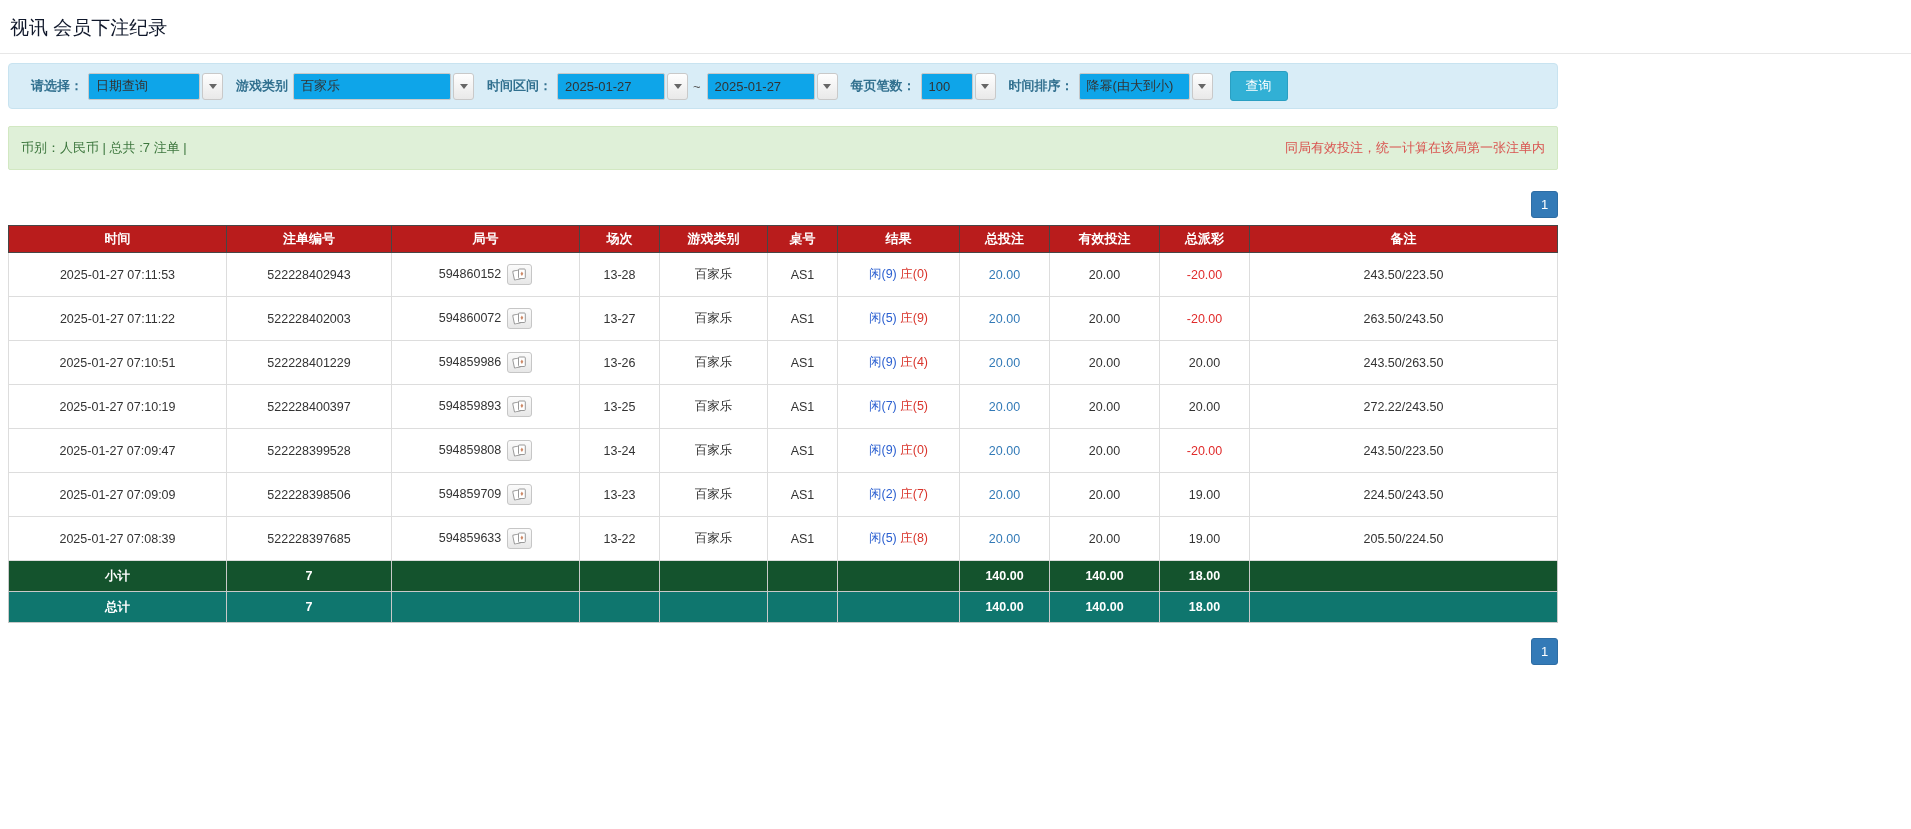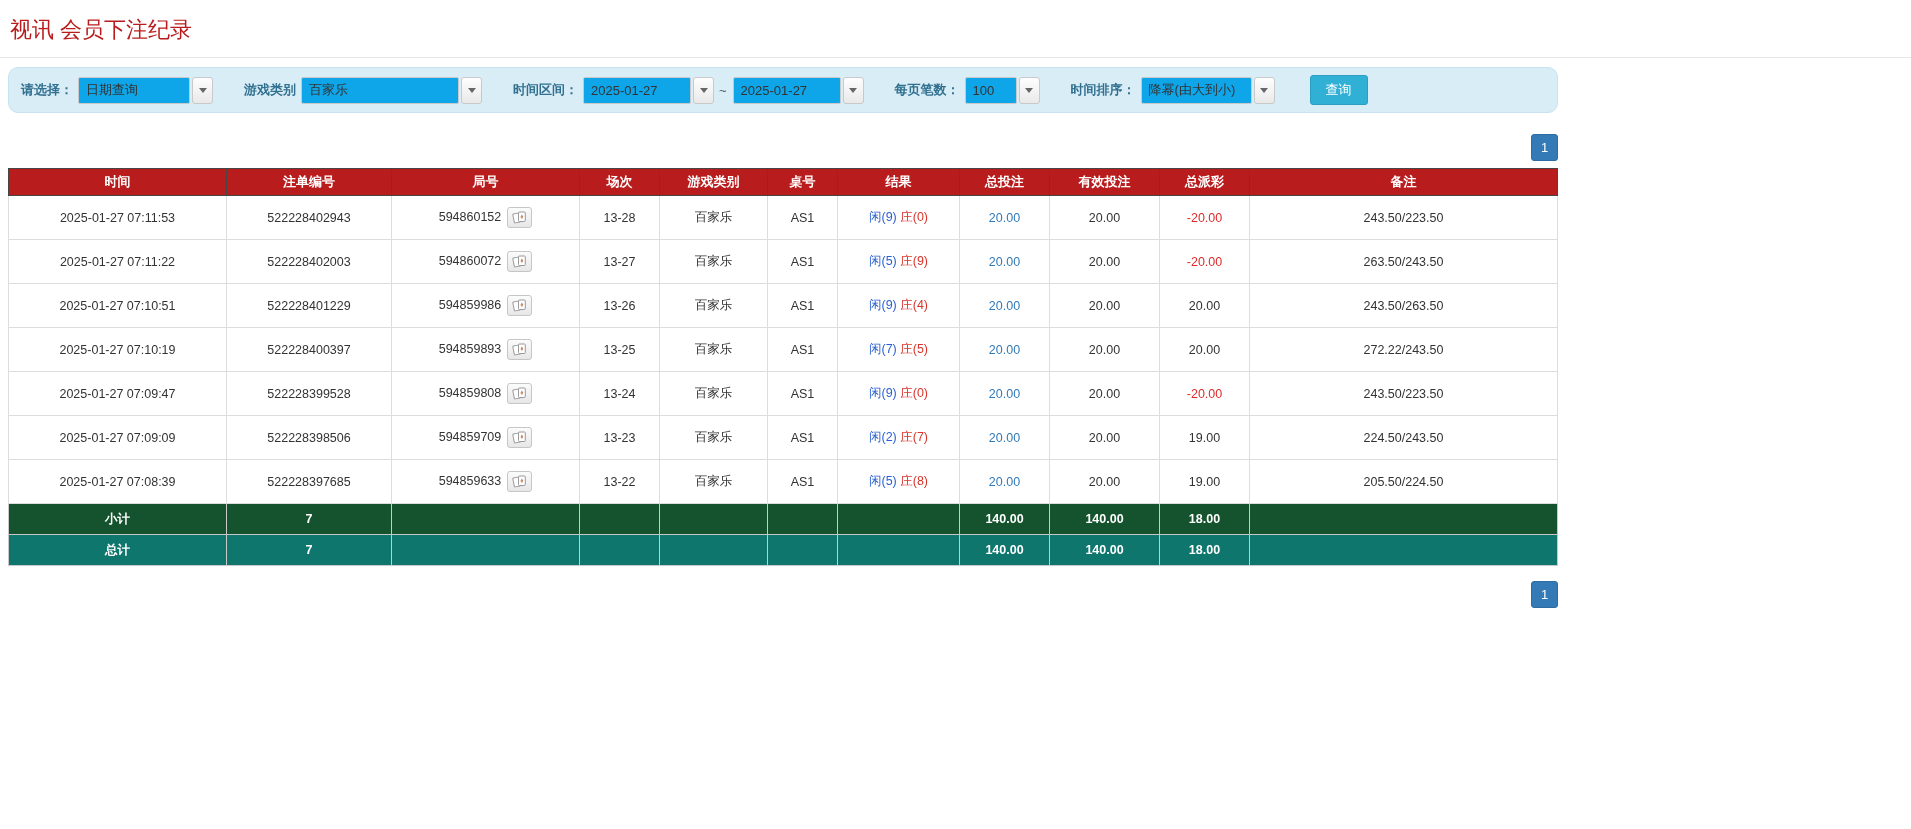--- a/index.html
+++ b/index.html
@@ -3,29 +3,29 @@
 <meta charset="utf-8">
 <style>
   * { box-sizing: border-box; margin: 0; padding: 0; }
   html, body { background: #ffffff; }
   body {
     width: 1911px; height: 829px; overflow: hidden;
     font-family: "Liberation Sans", "DejaVu Sans", sans-serif;
     font-size: 13px; color: #333;
   }
   .page-header { padding: 15px 0 12px 10px; border-bottom: 1px solid #e7e7e7; }
-  .page-title { font-size: 22px; color: #b91c1c; }
+  .page-title { font-size: 19px; color: #0f172a; }
 
   .content { width: 1550px; margin-left: 8px; }
 
   
   .filter-bar {
     margin-top: 9px; background: var(--filter-bg, #d9edf7);
-    border: 1px solid #c8e3f0; border-radius: 10px;
-    padding: 7px 12px; display: flex; align-items: center; gap: 18px;
+    border: 1px solid #c8e3f0; border-radius: 4px;
+    padding: 7px 22px; display: flex; align-items: center;
   }
   .fgroup { display: flex; align-items: center; margin-right: 13px; }
   .flabel { color: #31708f; font-weight: bold; margin-right: 5px; white-space: nowrap; }
   .combo { display: inline-flex; align-items: center; }
   .combo-input {
     height: 27px; border: 1px solid #c9c9c9; border-radius: 2px;
     padding: 0 7px; font-size: 13px; font-family: inherit; color: #333; background: #0ea5e9;
   }
   .combo-btn {
     width: 21px; height: 27px; margin-left: 2px; border: 1px solid #c9c9c9;
@@ -152,20 +152,24 @@
         <input class="combo-input" style="width: 111px;" value="降幂(由大到小)">
         <span class="combo-btn">
             <i class="caret"></i>
           </span>
       </span>
     </div>
 
     <button class="search-btn">查询</button>
   </div>
 
+  <div class="info-bar">
+    <span class="info-summary">币别：人民币 | 总共 :7 注单 |</span>
+    <span class="info-notice">同局有效投注，统一计算在该局第一张注单内</span>
+  </div>
 
   <div class="pager top">
     <button class="page-btn">1</button>
   </div>
 
   <table class="records">
     <thead>
       <tr id="header-row">
           <th style="width: 218px;">时间</th>
           <th style="width: 165px;">注单编号</th>

